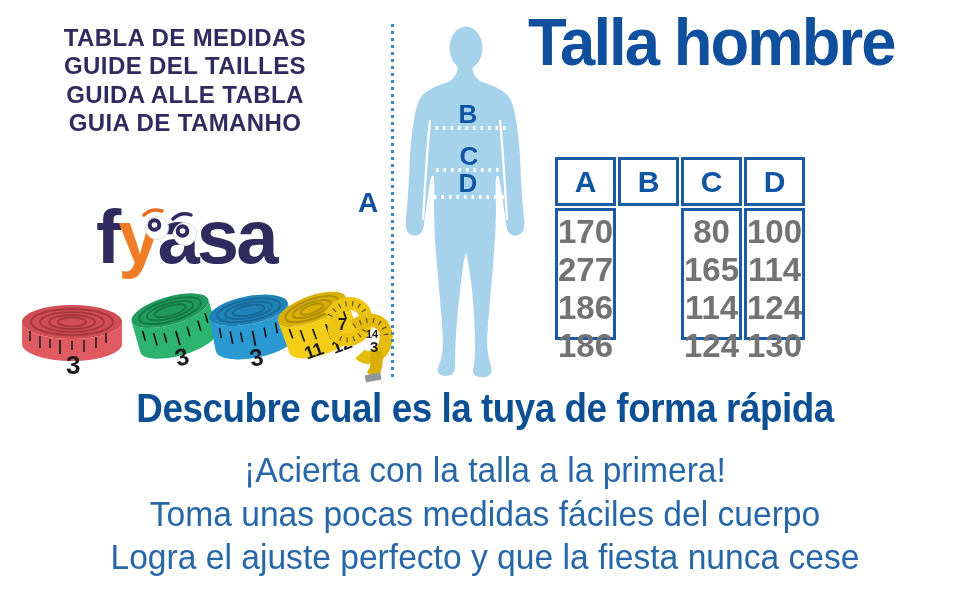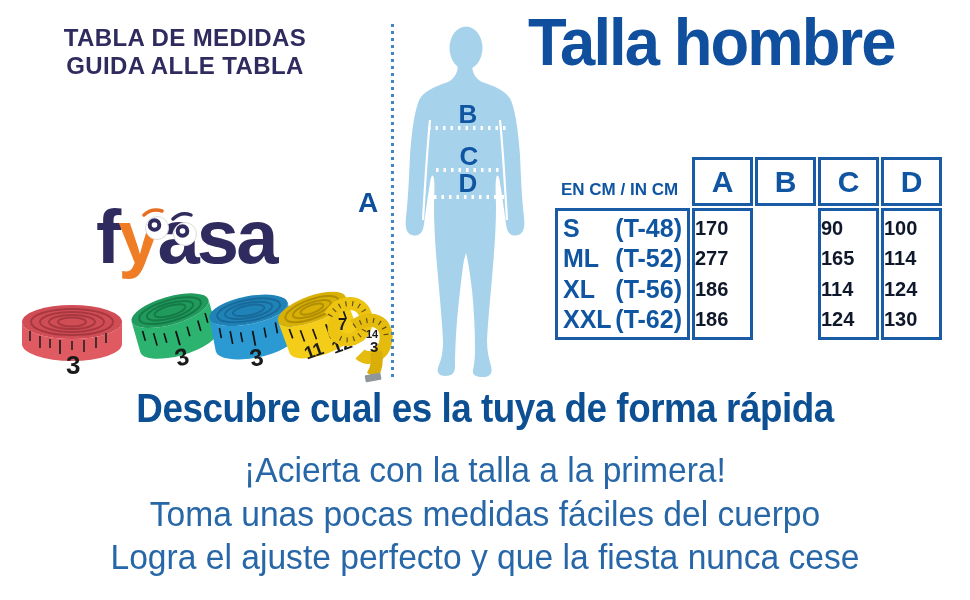--- a/index.html
+++ b/index.html
@@ -40,38 +40,40 @@
   .tcol-vals { width:61px; }
   .th { height:49px; box-sizing:border-box; background:#ffffff; }
   .tcol-vals .th { border:3px solid #1a5ba6; font-size:30px; font-weight:bold; color:#0f55a2;
                    display:flex; align-items:center; justify-content:center; }
   .th-unit { display:flex; align-items:flex-end; justify-content:flex-start;
              padding:0 0 6px 6px; font-size:17px; font-weight:bold; color:#0f55a2; white-space:nowrap; }
   .tb { box-sizing:border-box; border:3px solid #1a5ba6; height:132px; background:#ffffff;
         display:flex; flex-direction:column; justify-content:space-around; padding:2px 0; }
   .lrow { display:flex; justify-content:space-between; align-items:center;
           padding:0 5px; font-size:25px; font-weight:bold; color:#0f55a2; }
-  .vrow { text-align:left; font-size:20px; font-weight:bold; color:#0f172a; }
+  .vrow { text-align:center; font-size:33px; font-weight:bold; color:#737373; }
 
   
   .tag-bold { position:absolute; left:0; top:386px; width:970px; text-align:center;
               font-size:40px; font-weight:bold; color:#0c4f93; letter-spacing:-0.5px;
               transform:scaleX(0.92); transform-origin:center top; }
   .tag-light { position:absolute; left:0; top:448px; width:970px; text-align:center;
                font-size:35px; line-height:43.5px; color:#2767a8;
                transform:scaleX(0.96); transform-origin:center top; }
 </style>
 </head>
 <body>
 
 <div class="canvas">
 
   <div class="ml-block">
     <div>TABLA DE MEDIDAS</div>
+    <div>GUIDE DEL TAILLES</div>
     <div>GUIDA ALLE TABLA</div>
+    <div>GUIA DE TAMANHO</div>
   </div>
 
   <div class="logo"><span>f</span><span class="y-orange">y</span><span>asa</span></div>
   <svg class="eyes-svg" width="70" height="46" viewBox="0 0 70 46">
     <path d="M8,8 Q16,1 26,4" fill="none" stroke="#e86c1f" stroke-width="3.5" stroke-linecap="round"></path>
     <path d="M37,12 Q45,4 55,8" fill="none" stroke="#2f2b5f" stroke-width="3.5" stroke-linecap="round"></path>
     <circle cx="21" cy="21" r="11.5" fill="#ffffff" stroke="#dcdcdc" stroke-width="1"></circle>
     <circle cx="18.5" cy="18" r="4.8" fill="#ffffff" stroke="#2f2b5f" stroke-width="4"></circle>
     <circle cx="49" cy="27" r="11.5" fill="#ffffff" stroke="#dcdcdc" stroke-width="1"></circle>
     <circle cx="46.5" cy="24" r="4.8" fill="#ffffff" stroke="#2f2b5f" stroke-width="4"></circle>
@@ -181,57 +183,36 @@
     <line x1="36" y1="145" x2="100" y2="145" stroke="#ffffff" stroke-width="4" stroke-dasharray="2.5 5"></line>
     <line x1="34" y1="172" x2="104" y2="172" stroke="#ffffff" stroke-width="4" stroke-dasharray="2.5 5"></line>
     <text x="68" y="98" font-size="26" text-anchor="middle">B</text>
     <text x="69" y="140" font-size="26" text-anchor="middle">C</text>
     <text x="68" y="167" font-size="26" text-anchor="middle">D</text>
   </svg>
 
   <div class="main-title">Talla hombre</div>
 
   <div class="size-table">
-    <div class="tcol tcol-labels">
-      <div class="th th-unit">EN CM / IN CM</div>
-      <div class="tb">
-        <div class="lrow">
-          <span>S</span>
-          <span>(T-48)</span>
-        </div>
-        <div class="lrow">
-          <span>ML</span>
-          <span>(T-52)</span>
-        </div>
-        <div class="lrow">
-          <span>XL</span>
-          <span>(T-56)</span>
-        </div>
-        <div class="lrow">
-          <span>XXL</span>
-          <span>(T-62)</span>
-        </div>
-      </div>
-    </div>
     <div class="tcol tcol-vals">
       <div class="th">A</div>
       <div class="tb">
         <div class="vrow">170</div>
         <div class="vrow">277</div>
         <div class="vrow">186</div>
         <div class="vrow">186</div>
       </div>
     </div>
     <div class="tcol tcol-vals">
       <div class="th">B</div>
     </div>
     <div class="tcol tcol-vals">
       <div class="th">C</div>
       <div class="tb">
-        <div class="vrow">90</div>
+        <div class="vrow">80</div>
         <div class="vrow">165</div>
         <div class="vrow">114</div>
         <div class="vrow">124</div>
       </div>
     </div>
     <div class="tcol tcol-vals">
       <div class="th">D</div>
       <div class="tb">
         <div class="vrow">100</div>
         <div class="vrow">114</div>

